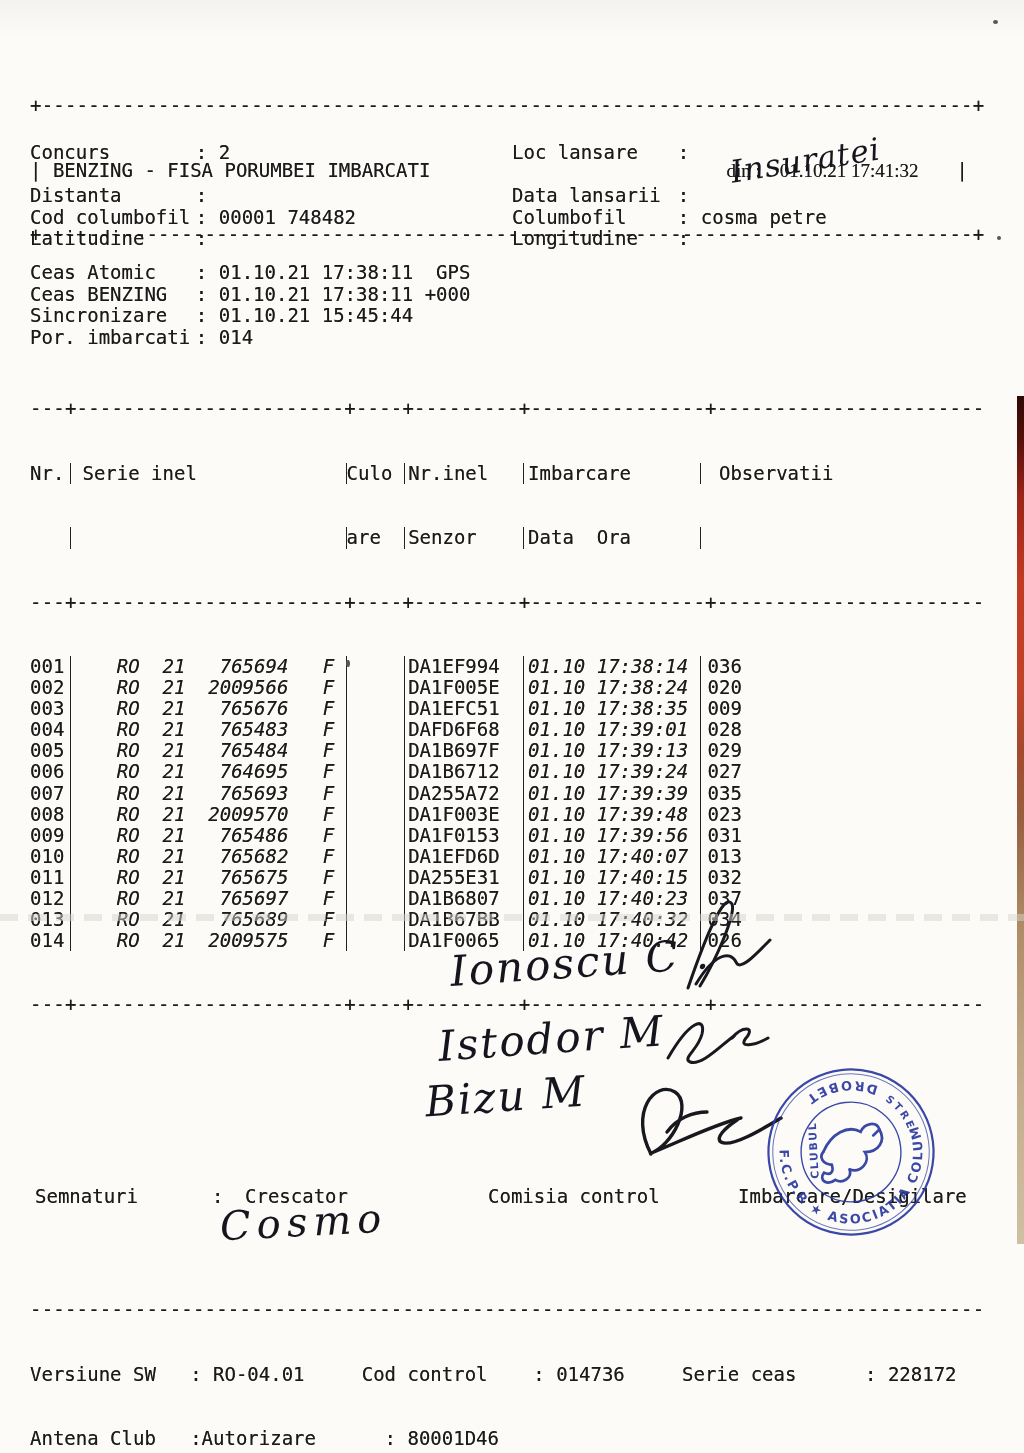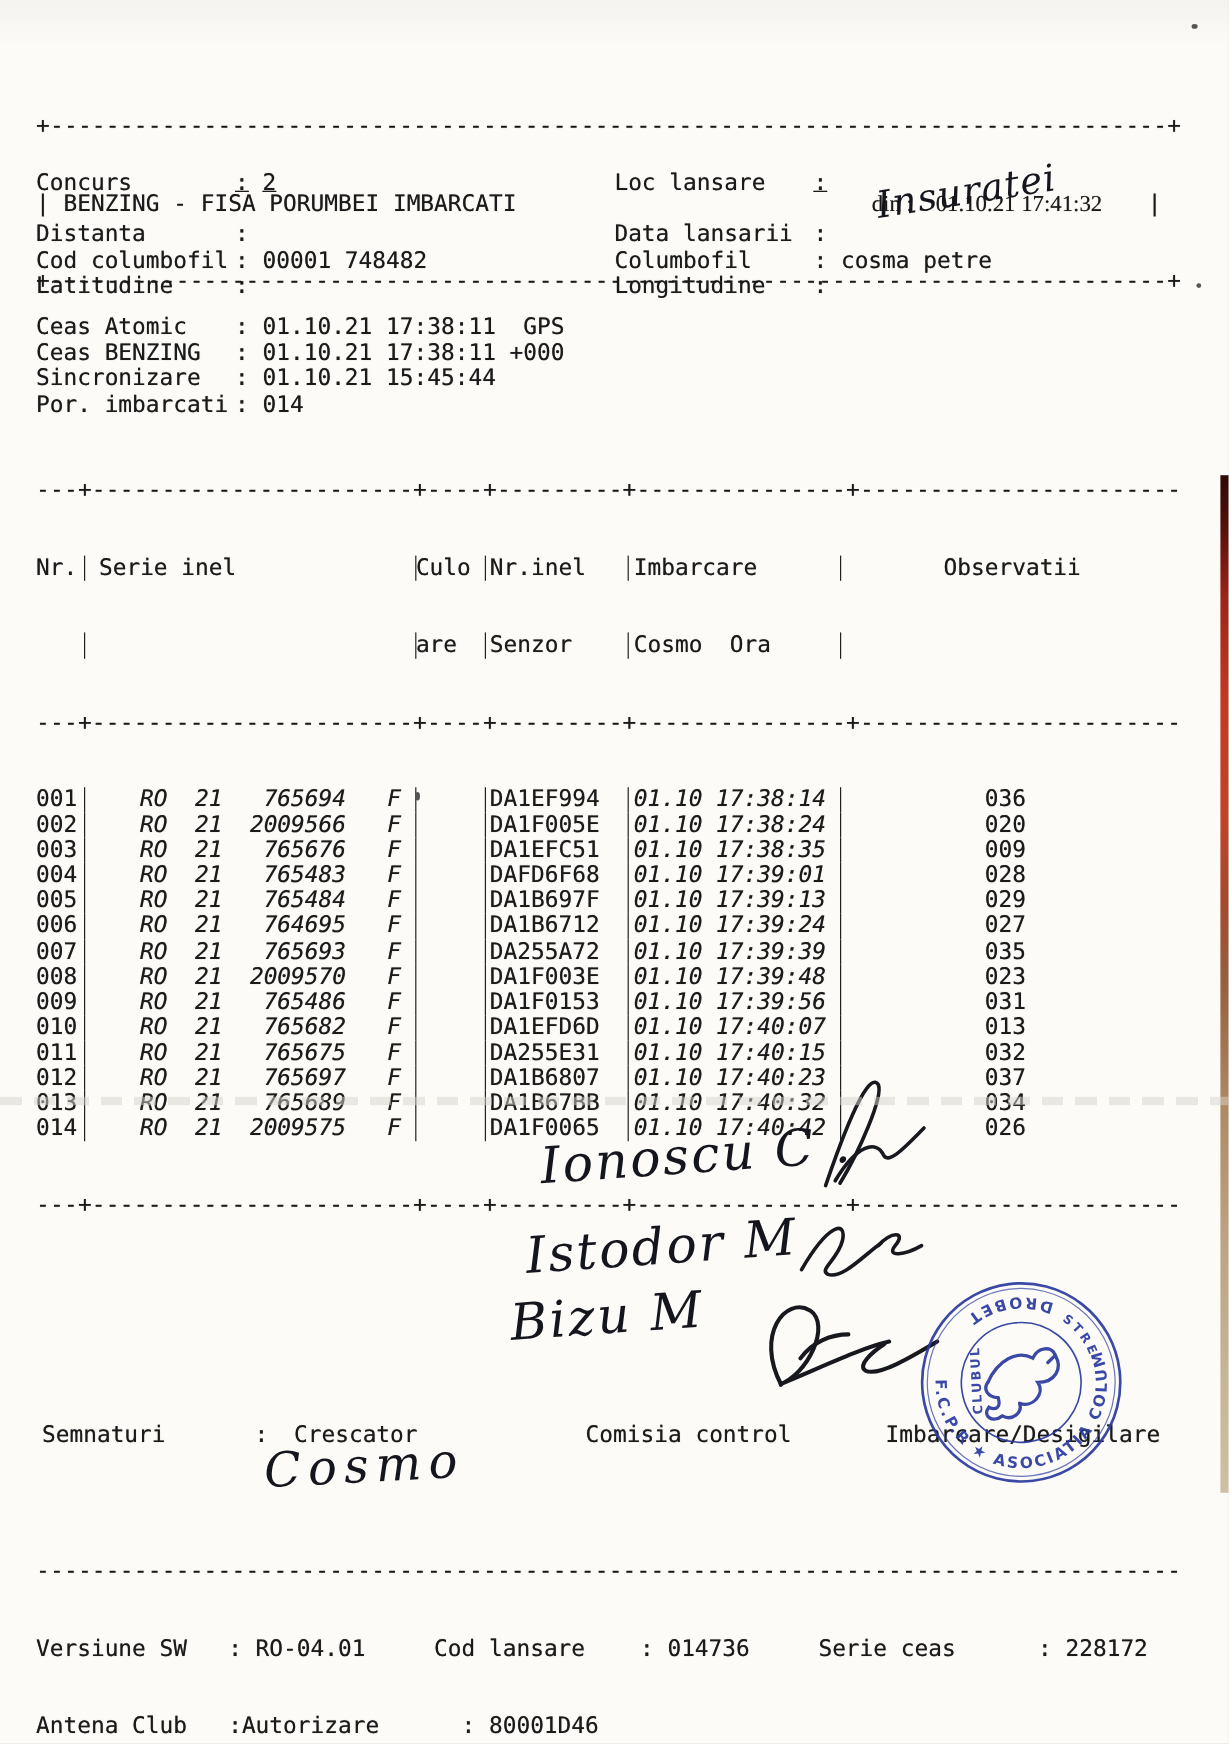--- a/index.html
+++ b/index.html
@@ -14,30 +14,30 @@
   .blk{position:absolute;left:0;}
   .dash{letter-spacing:.2px;}
   
   .hline{display:flex;width:82ch;}
   .h-title{padding-left:1ch;flex:1;}
   .h-din{display:flex;margin-right:4ch;font-family:Liberation Serif, serif;}
   .h-din .gap2{display:inline-block;width:2ch;}
   
   .fline .lbl{display:inline-block;width:14.5ch;white-space:pre;}
   .fline .val{white-space:pre;padding-left:1ch;}
-  .info .fline:first-child{margin-bottom:21.5px;text-decoration:underline;}
+  .info .fline:first-child{margin-bottom:21.5px;}
   
   .trow{display:flex;width:82ch;height:21.1px;line-height:21.1px;}
   .throw{display:flex;width:82ch;height:21.5px;line-height:21.5px;}
   .cNr{width:3.5ch;}
   .cSerie{width:24ch;display:flex;}
   .cCulo{width:5ch;}
   .cSenzor{width:10ch;padding-left:.3ch;}
   .cImb{width:15ch;display:flex;padding-left:.4ch;}
-  .cObs{flex:1;padding-left:.6ch;text-align:center;}
+  .cObs{flex:1;padding-left:.6ch;}
   .bL{border-left:1.7px solid #222;}
   .sCo{display:inline-block;width:6ch;text-align:right;}
   .sYr{display:inline-block;width:4ch;text-align:right;}
   .sRing{display:inline-block;width:9ch;text-align:right;}
   .sSex{display:inline-block;width:4ch;text-align:right;}
   .iDate{display:inline-block;width:6ch;}
   .iTime{display:inline-block;width:8ch;}
   
   .sigspan{position:absolute;top:0;white-space:pre;}
   
@@ -102,21 +102,21 @@
         <span class="cCulo bL">Culo</span>
         <span class="cSenzor bL">Nr.inel</span>
         <span class="cImb bL">Imbarcare</span>
         <span class="cObs bL"> Observatii</span>
       </div>
       <div class="throw">
         <span class="cNr"></span>
         <span class="cSerie bL"></span>
         <span class="cCulo bL">are</span>
         <span class="cSenzor bL">Senzor</span>
-        <span class="cImb bL">Cosmo  Ora</span>
+        <span class="cImb bL">Data  Ora</span>
         <span class="cObs bL"></span>
       </div>
       <div class="dash">---+-----------------------+----+---------+---------------+-----------------------</div>
       <div><div class="trow">
           <span class="cNr">001</span>
           <span class="cSerie bL"><i class="sCo">RO</i><i class="sYr">21</i><i class="sRing">765694</i><i class="sSex">F</i></span>
           <span class="cCulo bL"></span>
           <span class="cSenzor bL">DA1EF994</span>
           <span class="cImb bL"><i class="iDate">01.10</i><i class="iTime">17:38:14</i></span>
           <span class="cObs bL">036</span>
@@ -246,21 +246,21 @@
       <span class="sigspan" style="left:215px;">Crescator</span>
       <span class="sigspan" style="left:458px;">Comisia control</span>
       <span class="sigspan" style="left:708px;">Imbarcare/Desigilare</span>
     </div>
     <div class="hand hw-cosmo" style="left:190px;top:1212px;">Cosmo</div>
 
     
     <div class="blk" style="top:1256px;">
       <div class="dash">----------------------------------------------------------------------------------</div>
       <div class="fl">
-        <span class="fw14">Versiune SW</span><span class="cl1">:</span><span class="fw13v">RO-04.01</span><span class="fw15">Cod lansare</span><span class="cl1">:</span><span class="fw11v">014736</span><span class="fw16">Serie ceas</span><span class="cl1">:</span><span class="fwv">228172</span>
+        <span class="fw14">Versiune SW</span><span class="cl1">:</span><span class="fw13v">RO-04.01</span><span class="fw15">Cod control</span><span class="cl1">:</span><span class="fw11v">014736</span><span class="fw16">Serie ceas</span><span class="cl1">:</span><span class="fwv">228172</span>
       </div>
       <div class="fl">
         <span class="fw14">Antena Club</span><span class="cl1">:</span><span class="fw16">Autorizare</span><span class="cl1">:</span><span class="fwv">80001D46</span>
       </div>
       
     </div>
   </div>
 
   <svg class="stamp" viewBox="-100 -100 200 200">
     <g fill="none" stroke="#2b3aa0">

